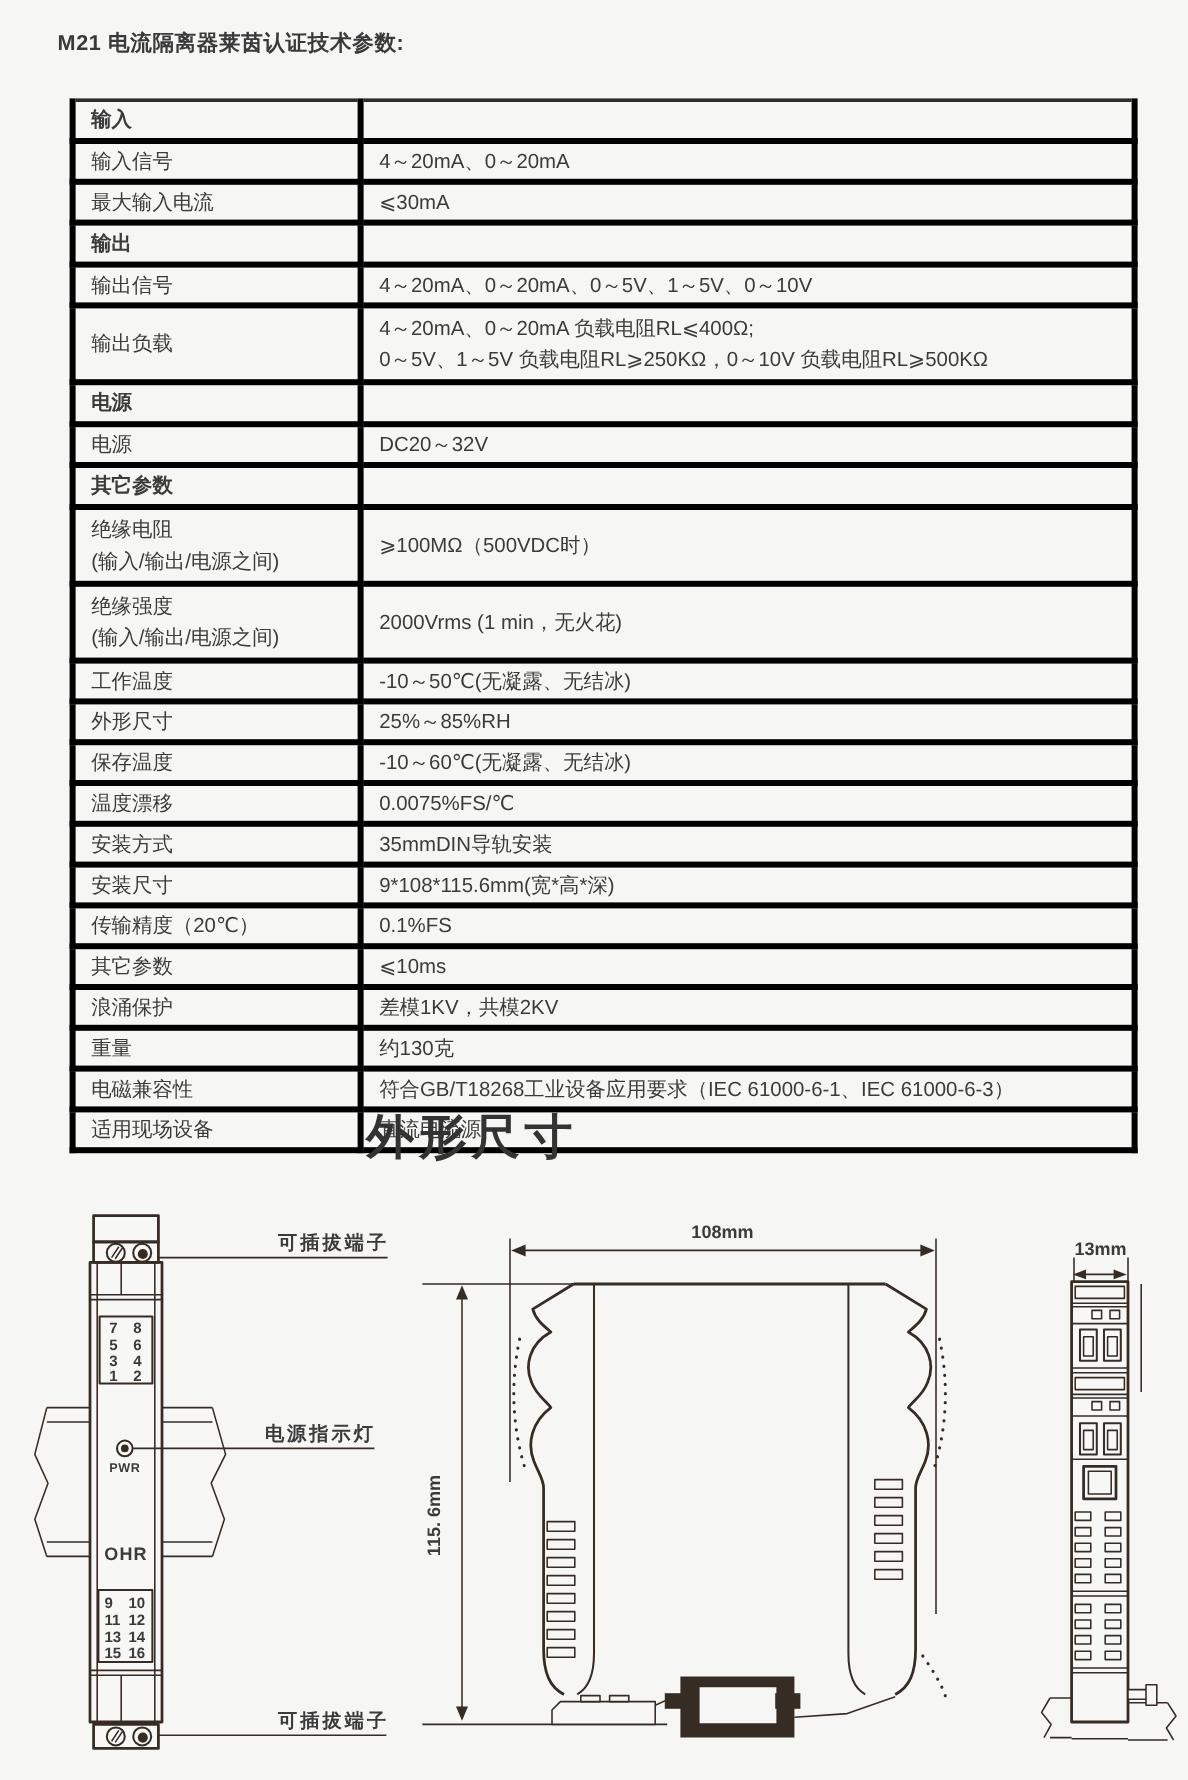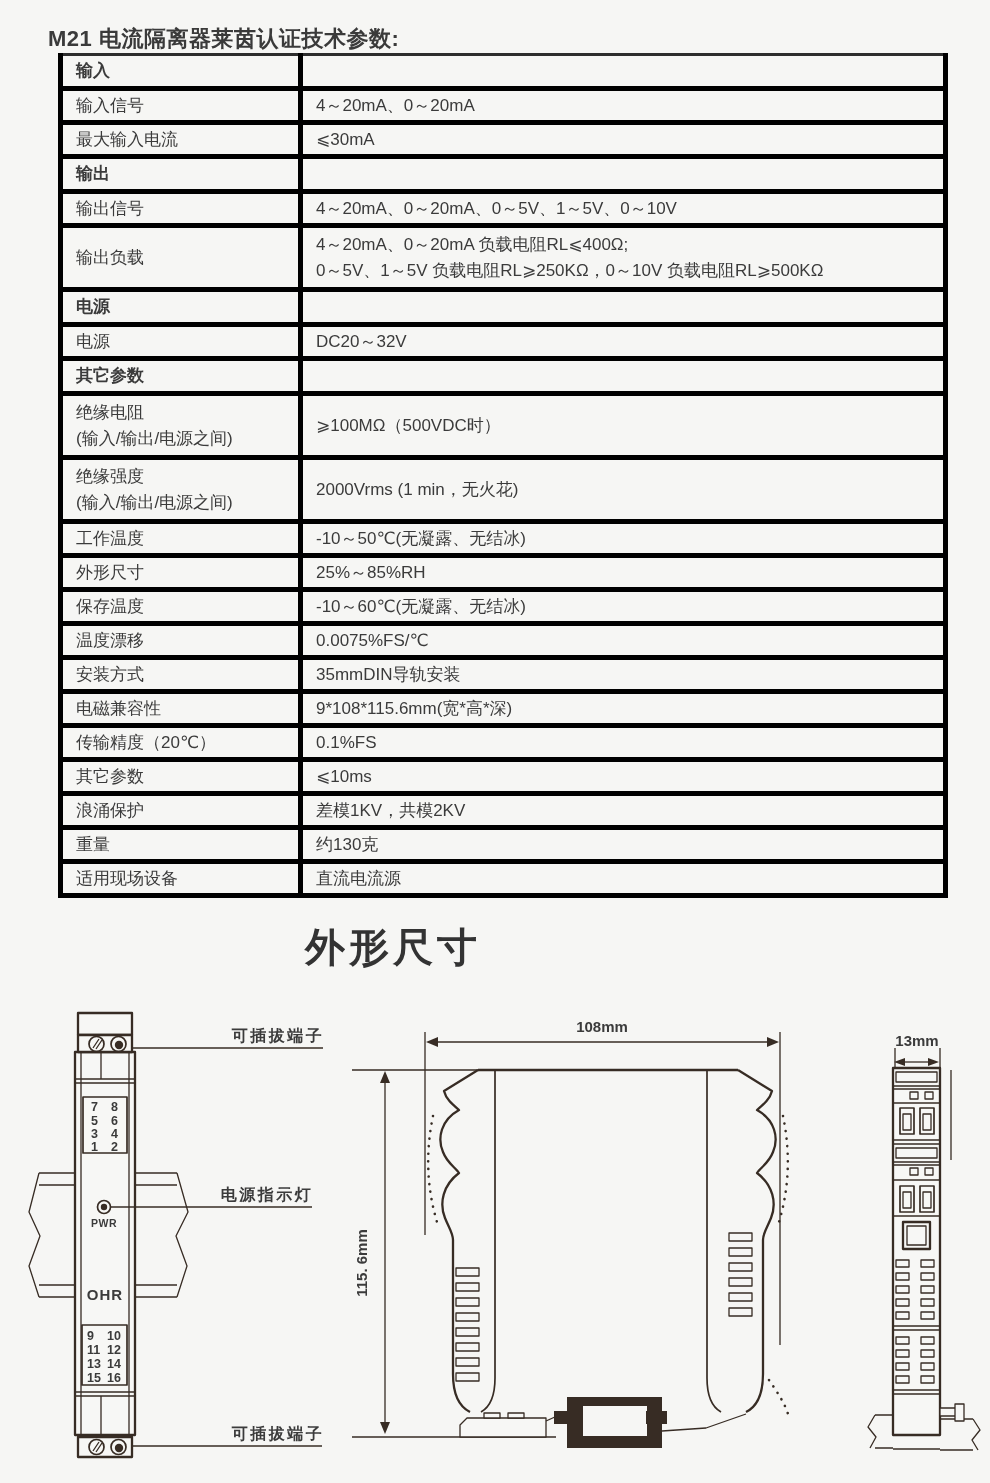--- a/index.html
+++ b/index.html
@@ -3,24 +3,24 @@
 <meta charset="utf-8">
 <style>
   html,body{margin:0;padding:0;}
   body{
     width:990px;height:1483px;position:relative;overflow:hidden;
     background:#f6f6f4;color:#3b3b3b;
     font-family:"Liberation Sans","DejaVu Sans",sans-serif;
   }
   .title{
     position:absolute;left:48px;top:24px;
-    font-size:22px;font-weight:700;letter-spacing:.5px;color:#3a3a3a;
+    font-size:18px;font-weight:700;letter-spacing:.5px;color:#3a3a3a;
   }
   table.spec{
-    position:absolute;left:58px;top:53px;width:890px;
+    position:absolute;left:58px;top:82px;width:890px;
     border-collapse:collapse;table-layout:fixed;
     border:3px solid #2d2d2d;
   }
   table.spec td{
     border:5px solid #000000;
     font-size:17px;line-height:26px;height:27px;
     padding:1px 10px 1px 13px;
     vertical-align:middle;white-space:pre-line;
     overflow:hidden;
   }
@@ -116,38 +116,42 @@
       </tr>
       <tr>
         <td>温度漂移</td>
         <td>0.0075%FS/℃</td>
       </tr>
       <tr>
         <td>安装方式</td>
         <td>35mmDIN导轨安装</td>
       </tr>
       <tr>
-        <td>电磁兼容性</td>
+        <td>安装尺寸</td>
         <td>9*108*115.6mm(宽*高*深)</td>
       </tr>
       <tr>
         <td>传输精度（20℃）</td>
         <td>0.1%FS</td>
       </tr>
       <tr>
         <td>其它参数</td>
         <td>⩽10ms</td>
       </tr>
       <tr>
         <td>浪涌保护</td>
         <td>差模1KV，共模2KV</td>
       </tr>
       <tr>
         <td>重量</td>
         <td>约130克</td>
+      </tr>
+      <tr>
+        <td>电磁兼容性</td>
+        <td>符合GB/T18268工业设备应用要求（IEC 61000-6-1、IEC 61000-6-3）</td>
       </tr>
       <tr>
         <td>适用现场设备</td>
         <td>直流电流源</td>
       </tr>
     </tbody>
 </table>
 
 <div class="dim-heading">外形尺寸</div>
 

